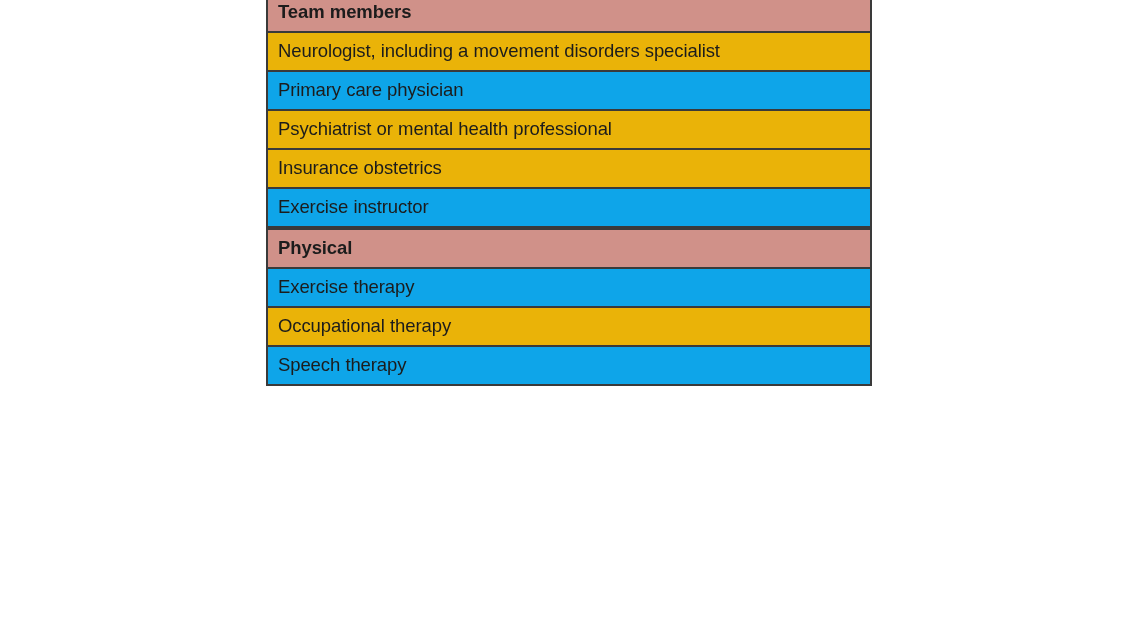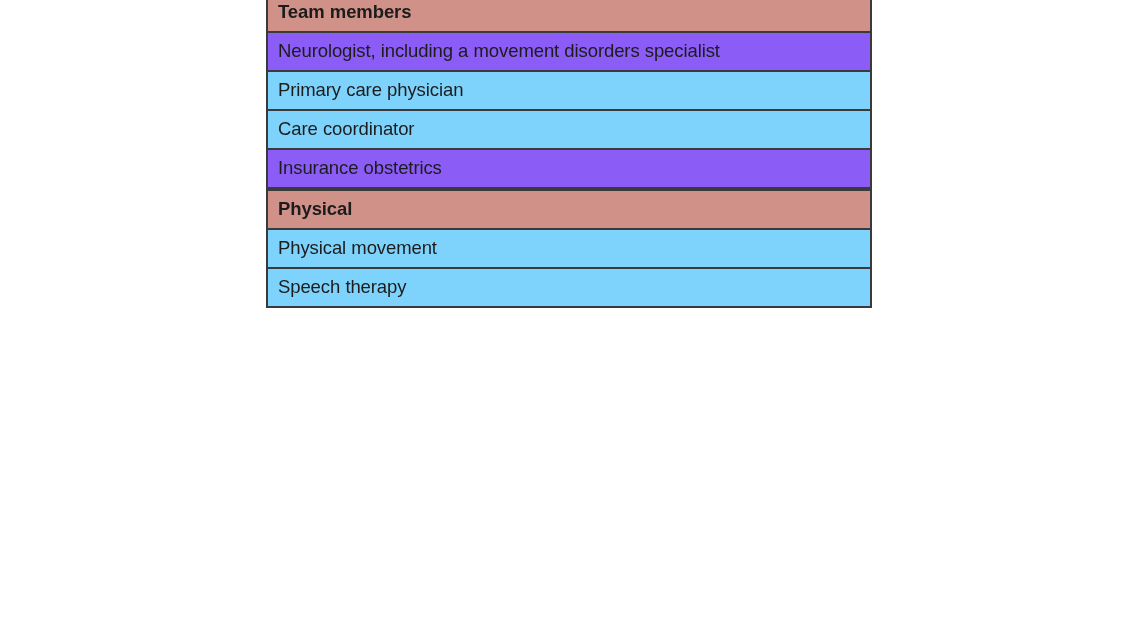--- a/index.html
+++ b/index.html
@@ -58,22 +58,22 @@
     border-top: 2px solid #3a3a3a;
   }
   tr.section-header td {
     font-weight: bold;
     font-size: 18.5px;
     padding-top: 6px;
     padding-bottom: 7px;
   }
 
   
-  tr.row-tint   { background: #8b5cf6; }
-  tr.row-plain  { background: #7dd3fc; }
+  tr.row-tint   { background: #eab308; }
+  tr.row-plain  { background: #0ea5e9; }
 
   
   tr.row-multiline td {
     line-height: 1.30;
     padding-top: 5px;
     padding-bottom: 6px;
   }
 </style>
 </head>
 <body>
@@ -88,43 +88,49 @@
       </tr>
 
       <tr class="row-tint">
         <td>Neurologist, including a movement disorders specialist</td>
       </tr>
 
       <tr class="row-plain">
         <td>Primary care physician</td>
       </tr>
 
+      <tr class="row-tint">
+        <td>Psychiatrist or mental health professional</td>
+      </tr>
 
 
 
 
 
-      <tr class="row-plain">
-        <td>Care coordinator</td>
-      </tr>
 
       <tr class="row-tint">
         <td>Insurance obstetrics</td>
       </tr>
 
+      <tr class="row-plain">
+        <td>Exercise instructor</td>
+      </tr>
 
       <tr class="section-header">
         <td>Physical</td>
       </tr>
 
 
       <tr class="row-plain">
-        <td>Physical movement</td>
+        <td>Exercise therapy</td>
       </tr>
 
+      <tr class="row-tint">
+        <td>Occupational therapy</td>
+      </tr>
 
       <tr class="row-plain">
         <td>Speech therapy</td>
       </tr>
 
     </tbody>
   </table>
 
 </div>
 

